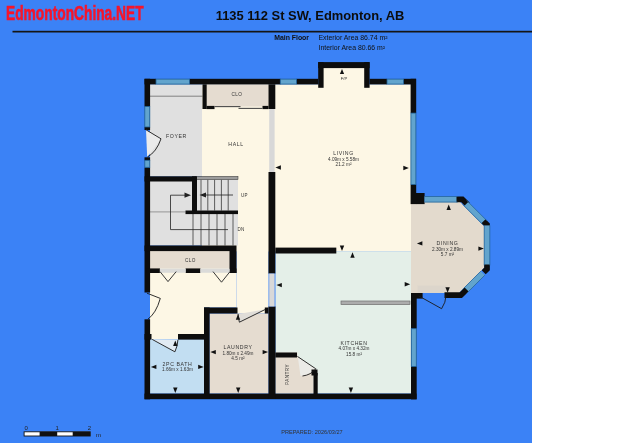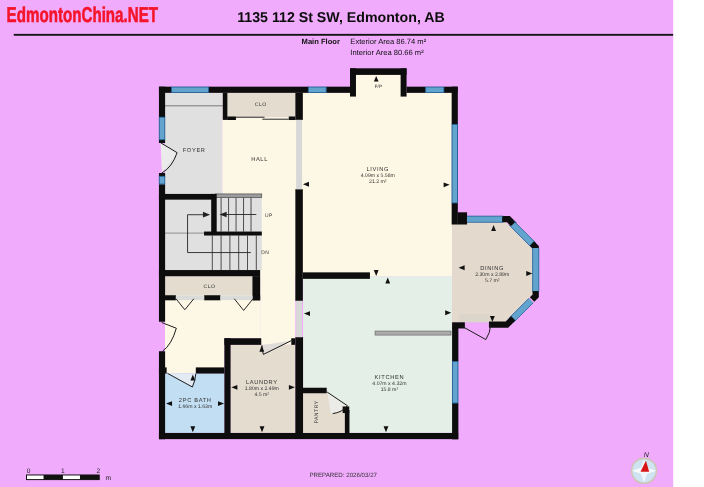--- a/index.html
+++ b/index.html
@@ -1,16 +1,16 @@
 <!DOCTYPE html>
 <html><head>
 <meta charset="utf-8">
 <style>
   html,body{margin:0;padding:0;background:#fff;}
-  .page{position:relative;width:612px;height:443px;background:#f0abfc;overflow:hidden;
+  .page{position:relative;width:532px;height:443px;background:#3b82f6;overflow:hidden;
         font-family:"Liberation Sans",sans-serif;}
   svg{position:absolute;left:0;top:0;}
   text{font-family:"Liberation Sans",sans-serif;}
 </style>
 </head>
 <body>
 <div class="page">
 <svg width="640" height="443" viewBox="0 0 640 443">
 
 <rect x="634" y="0" width="1.2" height="443" fill="#dcdcdc"></rect>

